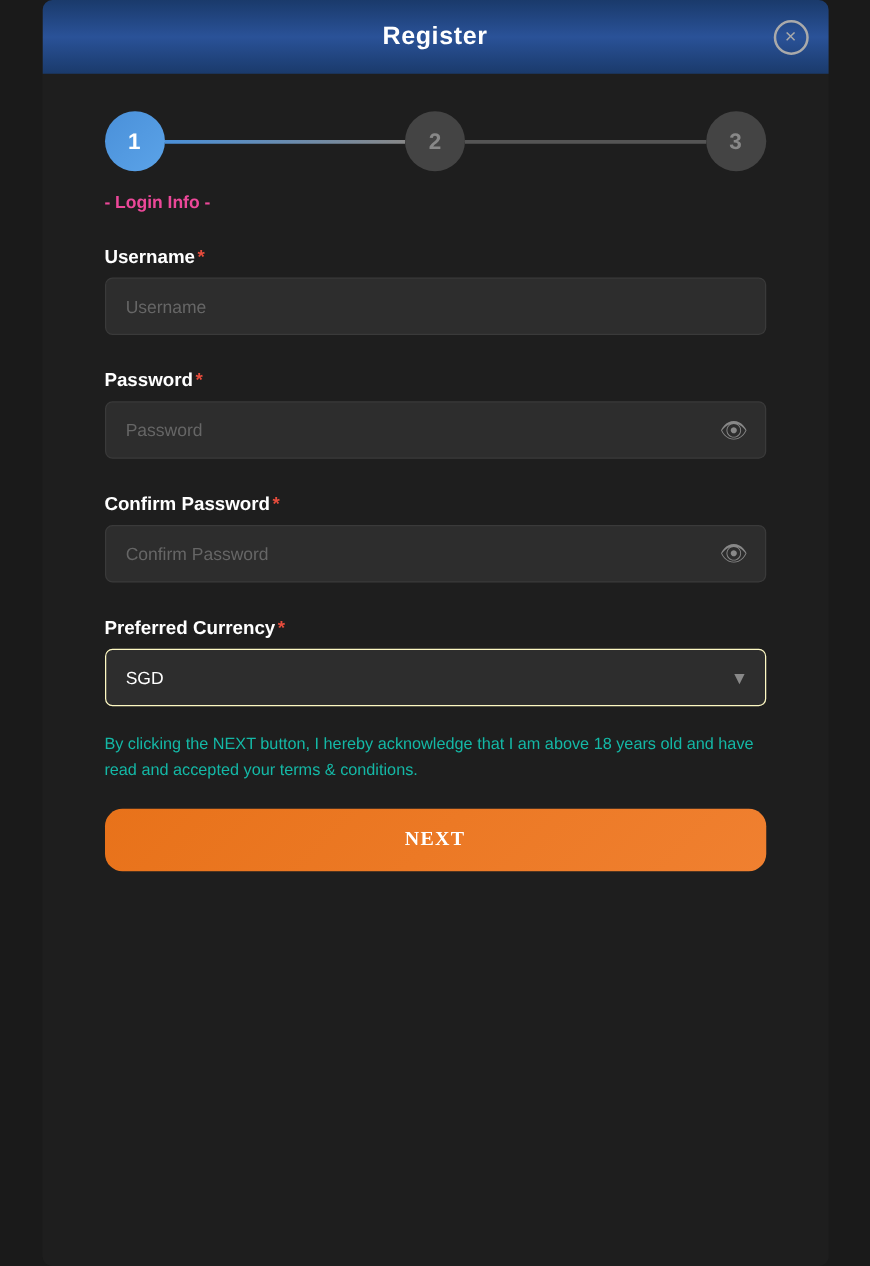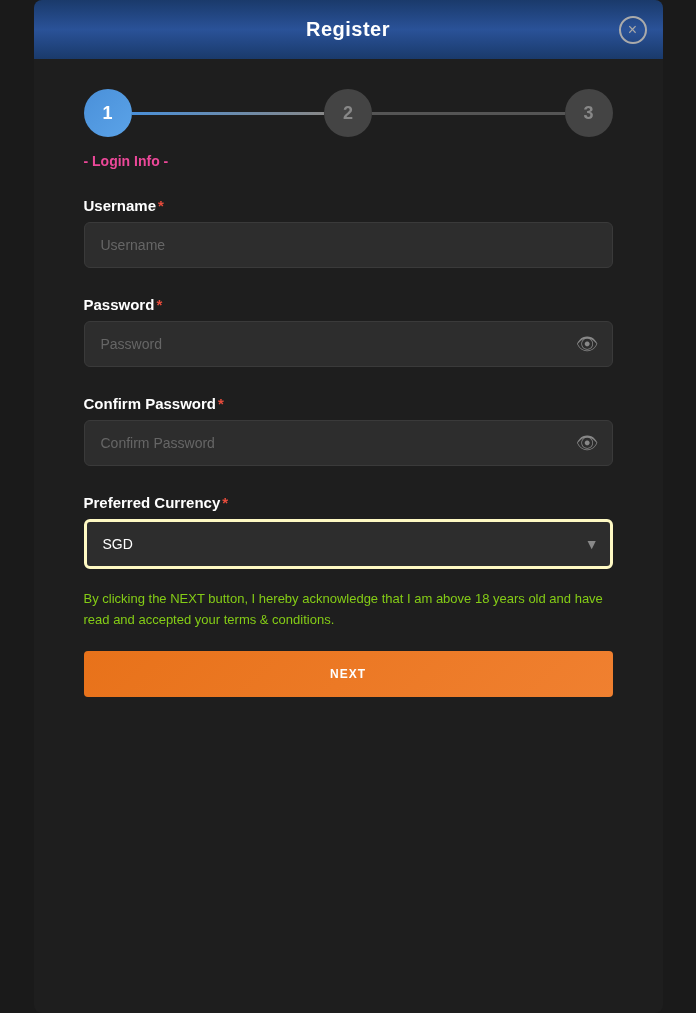--- a/index.html
+++ b/index.html
@@ -165,21 +165,21 @@
       top: 50%;
       transform: translateY(-50%);
       color: #888;
       cursor: pointer;
       font-size: 18px;
     }
 
     .field-select {
       width: 100%;
       background: #2d2d2d;
-      border: 3px solid #fef9c3;
+      border: 1px solid #fef9c3;
       border-radius: 6px;
       padding: 14px 16px;
       color: #ffffff;
       font-size: 14px;
       outline: none;
       appearance: none;
       cursor: pointer;
     }
 
     .select-wrapper {
@@ -190,39 +190,40 @@
       position: absolute;
       right: 14px;
       top: 50%;
       transform: translateY(-50%);
       color: #888;
       pointer-events: none;
       font-size: 14px;
     }
 
     .disclaimer-text {
-      color: #84cc16;
+      color: #14b8a6;
       font-size: 13px;
       line-height: 1.6;
       margin-bottom: 20px;
       margin-top: 8px;
     }
 
     .next-btn {
       width: 100%;
       padding: 16px;
       background: linear-gradient(135deg, #e8721a 0%, #f08030 100%);
       border: none;
-      border-radius: 4px;
-      color: #ffffff;
-      font-size: 12px;
+      border-radius: 14px;
+      color: #ffffff;
+      font-size: 16px;
       font-weight: bold;
       letter-spacing: 1px;
       cursor: pointer;
       text-transform: uppercase;
+      font-family: Liberation Serif, serif;
     }
   </style>
 </head>
 <body>
 
 <div class="modal">
 
   <div class="modal-header">
     <span class="modal-title">Register</span>
     <button class="close-btn">×</button>

